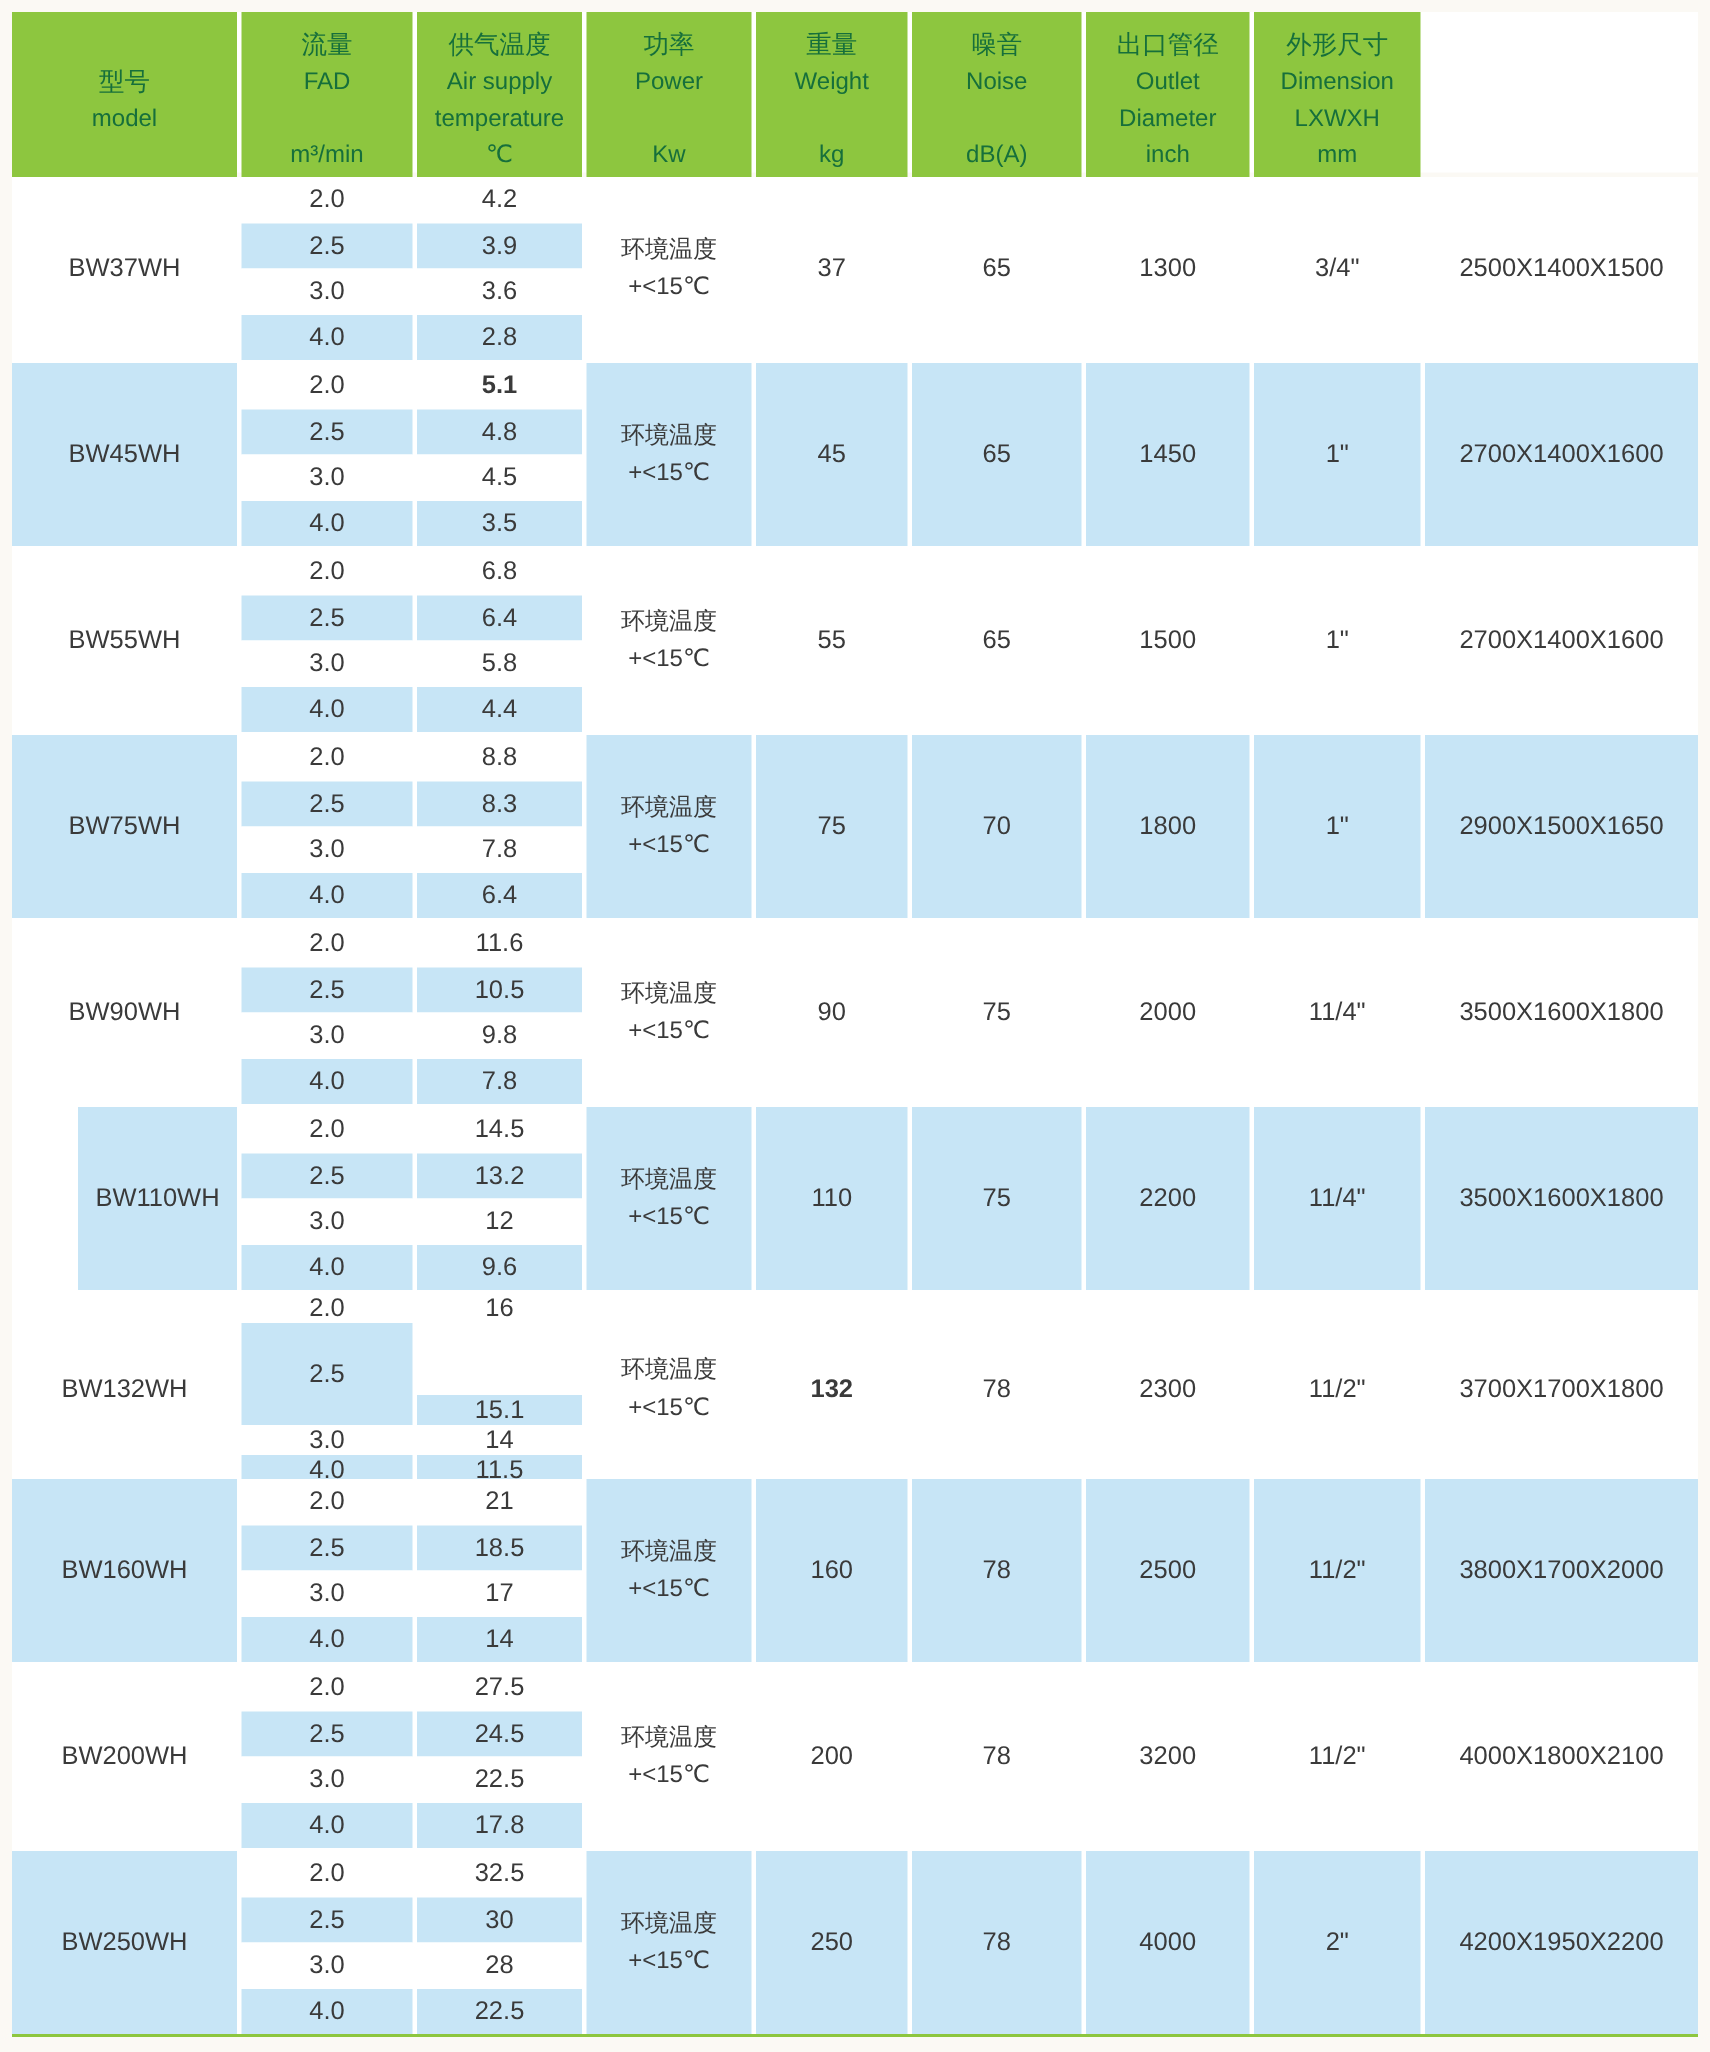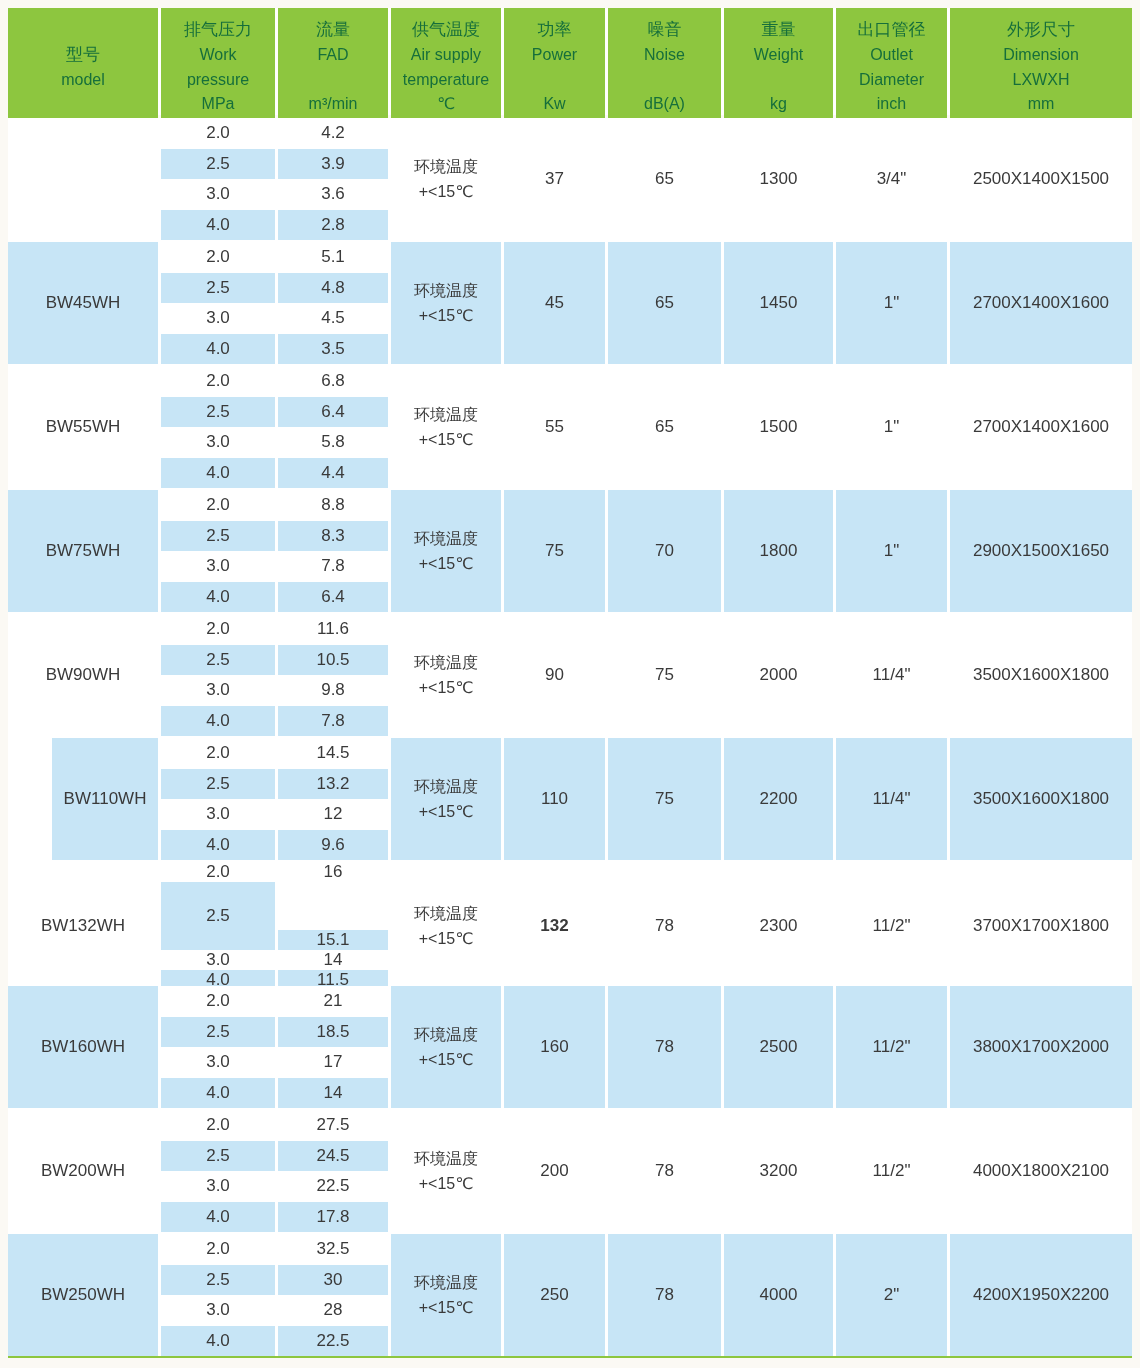--- a/index.html
+++ b/index.html
@@ -72,28 +72,20 @@
     <div class="th th-center">
       <div class="th-top">
         <span class="th-cn">型号</span>
         <span class="th-en">model</span>
 
       </div>
 
     </div>
     <div class="th">
       <div class="th-top">
-        <span class="th-cn">排气压力</span>
-        <span class="th-en">Work</span>
-        <span class="th-en">pressure</span>
-      </div>
-      <span class="th-unit">MPa</span>
-    </div>
-    <div class="th">
-      <div class="th-top">
         <span class="th-cn">流量</span>
         <span class="th-en">FAD</span>
 
       </div>
       <span class="th-unit">m³/min</span>
     </div>
     <div class="th">
       <div class="th-top">
         <span class="th-cn">供气温度</span>
         <span class="th-en">Air supply</span>
@@ -104,33 +96,33 @@
     <div class="th">
       <div class="th-top">
         <span class="th-cn">功率</span>
         <span class="th-en">Power</span>
 
       </div>
       <span class="th-unit">Kw</span>
     </div>
     <div class="th">
       <div class="th-top">
+        <span class="th-cn">重量</span>
+        <span class="th-en">Weight</span>
+
+      </div>
+      <span class="th-unit">kg</span>
+    </div>
+    <div class="th">
+      <div class="th-top">
         <span class="th-cn">噪音</span>
         <span class="th-en">Noise</span>
 
       </div>
       <span class="th-unit">dB(A)</span>
-    </div>
-    <div class="th">
-      <div class="th-top">
-        <span class="th-cn">重量</span>
-        <span class="th-en">Weight</span>
-
-      </div>
-      <span class="th-unit">kg</span>
     </div>
     <div class="th">
       <div class="th-top">
         <span class="th-cn">出口管径</span>
         <span class="th-en">Outlet</span>
         <span class="th-en">Diameter</span>
       </div>
       <span class="th-unit">inch</span>
     </div>
     <div class="th">
@@ -138,20 +130,21 @@
         <span class="th-cn">外形尺寸</span>
         <span class="th-en">Dimension</span>
         <span class="th-en">LXWXH</span>
       </div>
       <span class="th-unit">mm</span>
     </div>
   </div>
 
   <div class="tbody">
       <div class="group g-white">
+        <div class="cell full" style="grid-area: 1 / 1 / 5;">BW37WH</div>
         <div class="cell sub sub-white" style="grid-area: 1 / 2;">2.0</div>
         <div class="cell sub sub-white" style="grid-area: 1 / 3;">4.2</div>
         <div class="cell sub sub-blue" style="grid-area: 2 / 2;">2.5</div>
         <div class="cell sub sub-blue" style="grid-area: 2 / 3;">3.9</div>
         <div class="cell sub sub-white" style="grid-area: 3 / 2;">3.0</div>
         <div class="cell sub sub-white" style="grid-area: 3 / 3;">3.6</div>
         <div class="cell sub sub-blue" style="grid-area: 4 / 2;">4.0</div>
         <div class="cell sub sub-blue" style="grid-area: 4 / 3;">2.8</div>
         <div class="cell full temp" style="grid-area: 1 / 4 / 5;">
           <span>环境温度</span>
@@ -159,21 +152,21 @@
         </div>
         <div class="cell full" style="grid-area: 1 / 5 / 5;">37</div>
         <div class="cell full" style="grid-area: 1 / 6 / 5;">65</div>
         <div class="cell full" style="grid-area: 1 / 7 / 5;">1300</div>
         <div class="cell full" style="grid-area: 1 / 8 / 5;">3/4"</div>
         <div class="cell full" style="grid-area: 1 / 9 / 5;">2500X1400X1500</div>
       </div>
       <div class="group g-blue">
         <div class="cell full" style="grid-area: 1 / 1 / 5;">BW45WH</div>
         <div class="cell sub sub-white" style="grid-area: 1 / 2;">2.0</div>
-        <div class="cell sub sub-white" style="grid-area: 1 / 3;">5.1</div>
+        <div class="cell sub sub-white" style="grid-area: 1 / 3; font-weight: bold;">5.1</div>
         <div class="cell sub sub-blue" style="grid-area: 2 / 2;">2.5</div>
         <div class="cell sub sub-blue" style="grid-area: 2 / 3;">4.8</div>
         <div class="cell sub sub-white" style="grid-area: 3 / 2;">3.0</div>
         <div class="cell sub sub-white" style="grid-area: 3 / 3;">4.5</div>
         <div class="cell sub sub-blue" style="grid-area: 4 / 2;">4.0</div>
         <div class="cell sub sub-blue" style="grid-area: 4 / 3;">3.5</div>
         <div class="cell full temp" style="grid-area: 1 / 4 / 5;">
           <span>环境温度</span>
           <span>+&lt;15℃</span>
         </div>

